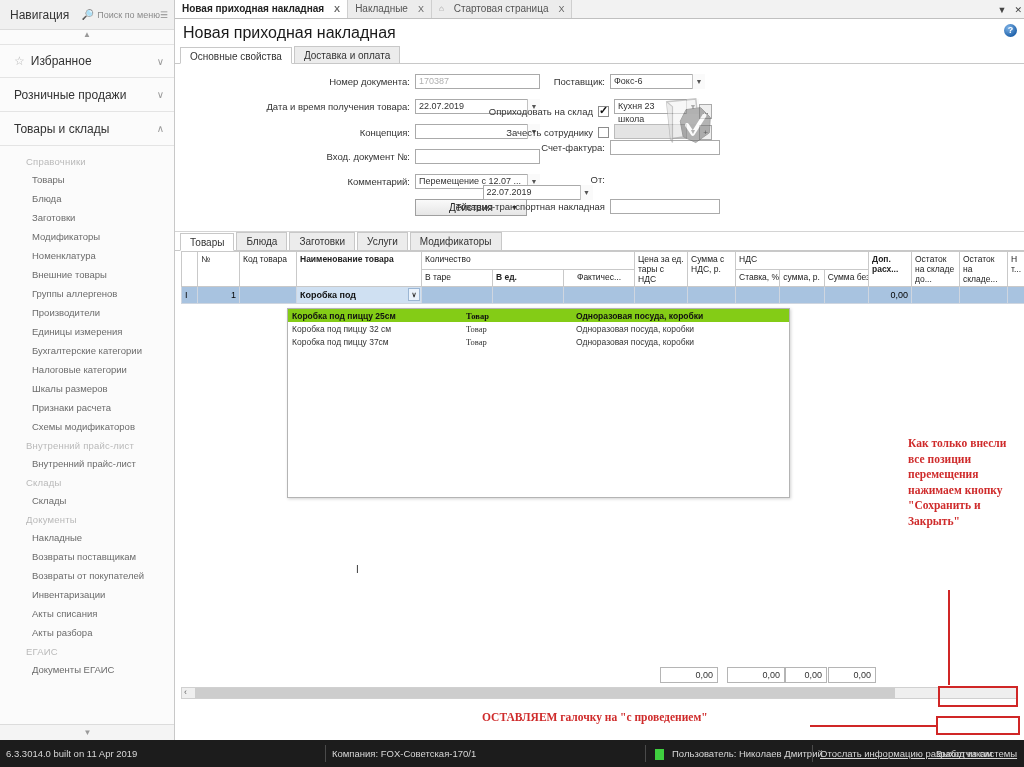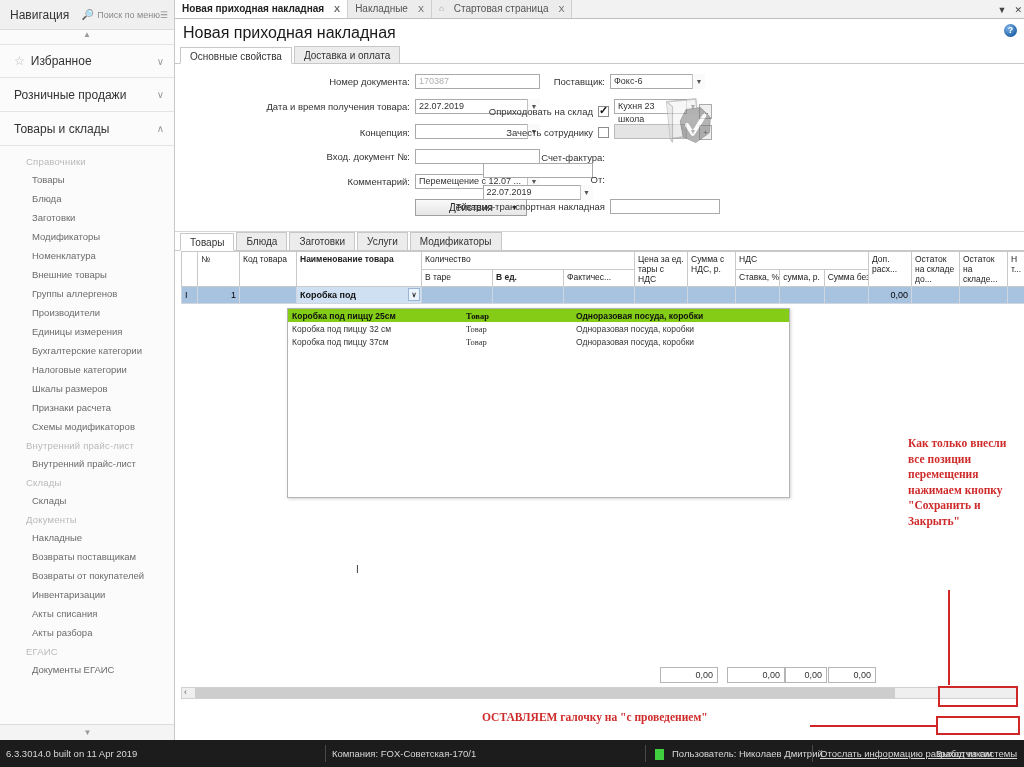--- a/index.html
+++ b/index.html
@@ -444,21 +444,21 @@
       <div class="frow" style="left:290px;top:60px;">
         <span class="flabel" style="width:128px;">Зачесть сотруднику</span>
         <span class="cbx" style="margin-left:5px;"></span>
         <span class="combo" style="margin-left:5px;">
           <span class="fin dis" style="width:85px;display:inline-block;padding-right:15px;"></span>
           <span class="arrow">▼</span>
         </span>
         <span class="minibtn">+</span>
       </div>
 
-      <div class="frow" style="left:290px;top:88px;flex-direction:column;">
+      <div class="frow" style="left:290px;top:76px;">
         <span class="flabel" style="width:140px;">Счет-фактура:</span>
         <span class="fin" style="width:110px;margin-left:5px;"></span>
       </div>
 
       <div class="frow" style="left:290px;top:110px;flex-direction:column;">
         <span class="flabel" style="width:140px;">От:</span>
         <span class="combo" style="margin-left:5px;">
           <span class="fin" style="width:110px;display:inline-block;padding-right:15px;">22.07.2019</span>
           <span class="arrow">▼</span>
         </span>
@@ -491,29 +491,29 @@
           <thead>
             <tr id="hdr-row1">
                 <th rowspan="2" style="width: 16px; white-space: normal;"></th>
                 <th rowspan="2" style="width: 42px; white-space: normal;">№</th>
                 <th rowspan="2" style="width: 57px; white-space: normal;">Код товара</th>
                 <th rowspan="2" class="b" style="width: 125px; white-space: normal;">Наименование товара</th>
                 <th colspan="3" style="width: 213px;">Количество</th>
                 <th rowspan="2" style="width: 53px; white-space: normal;">Цена за ед. тары с НДС</th>
                 <th rowspan="2" style="width: 48px; white-space: normal;">Сумма с НДС, р.</th>
                 <th colspan="3">НДС</th>
-                <th rowspan="2" style="width: 43px; white-space: normal;">Доп. расх...</th>
+                <th rowspan="2" style="width: 43px; white-space: normal; font-weight: bold;">Доп. расх...</th>
                 <th rowspan="2" style="width: 48px; white-space: normal;">Остаток на складе до...</th>
                 <th rowspan="2" style="width: 48px; white-space: normal;">Остаток на складе...</th>
                 <th rowspan="2" style="width: 22px; white-space: normal;">Н т...</th>
               </tr>
             <tr id="hdr-row2">
                 <th style="width: 98px;">В таре</th>
                 <th class="b" style="width: 57px;">В ед.</th>
-                <th style="width: 50px;">Фактичес...</th>
+                <th style="width: 50px; text-align: center;">Фактичес...</th>
                 <th style="width: 47px;">Ставка, %</th>
                 <th style="width: 53px;">сумма, р.</th>
                 <th style="width: 55px;">Сумма без...</th>
               </tr>
           </thead>
           <tbody id="grid-body">
               <tr class="selrow">
                 <td>I</td>
                 <td class="num">1</td>
                 <td></td>

